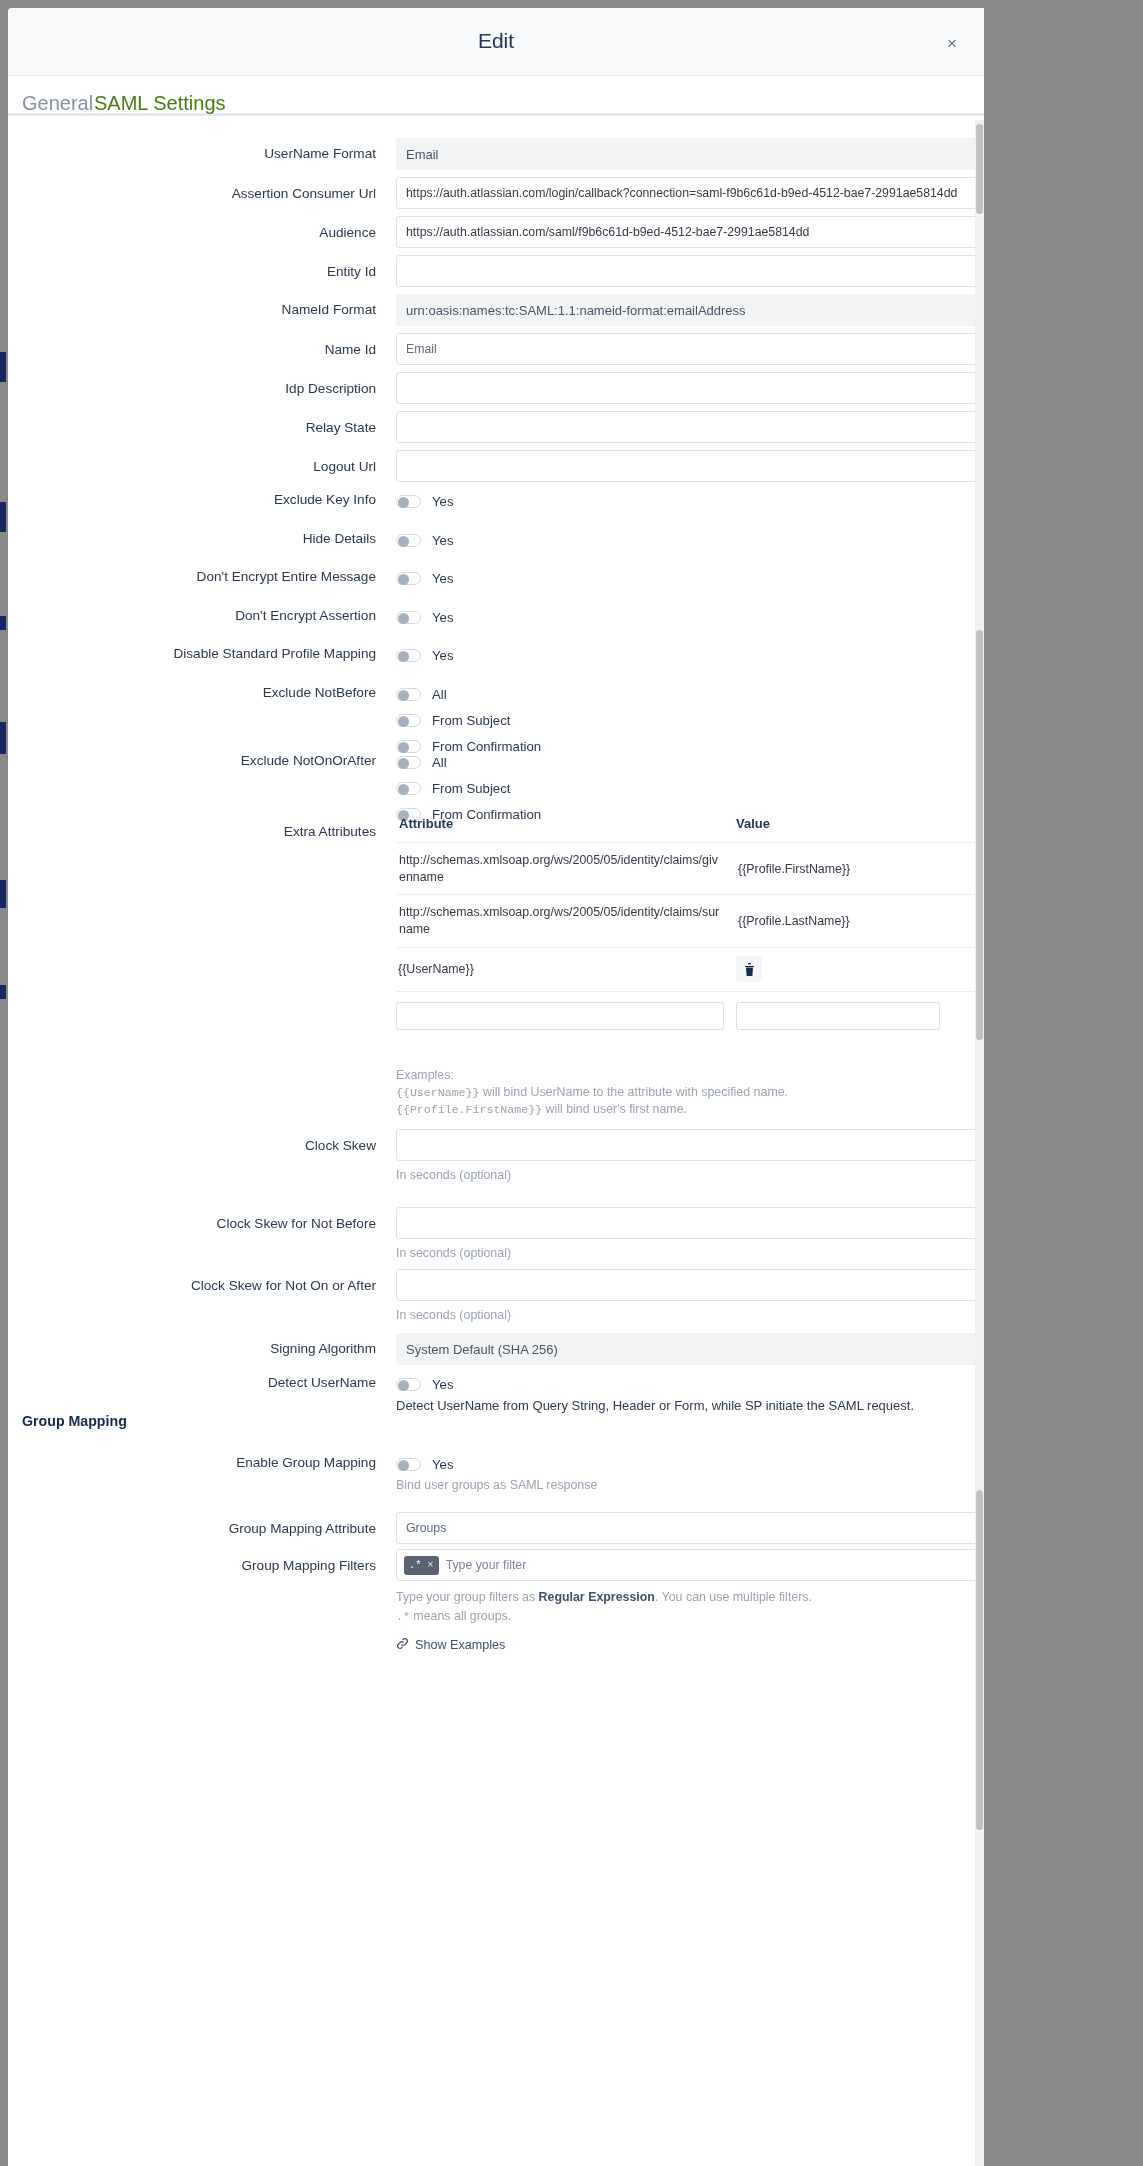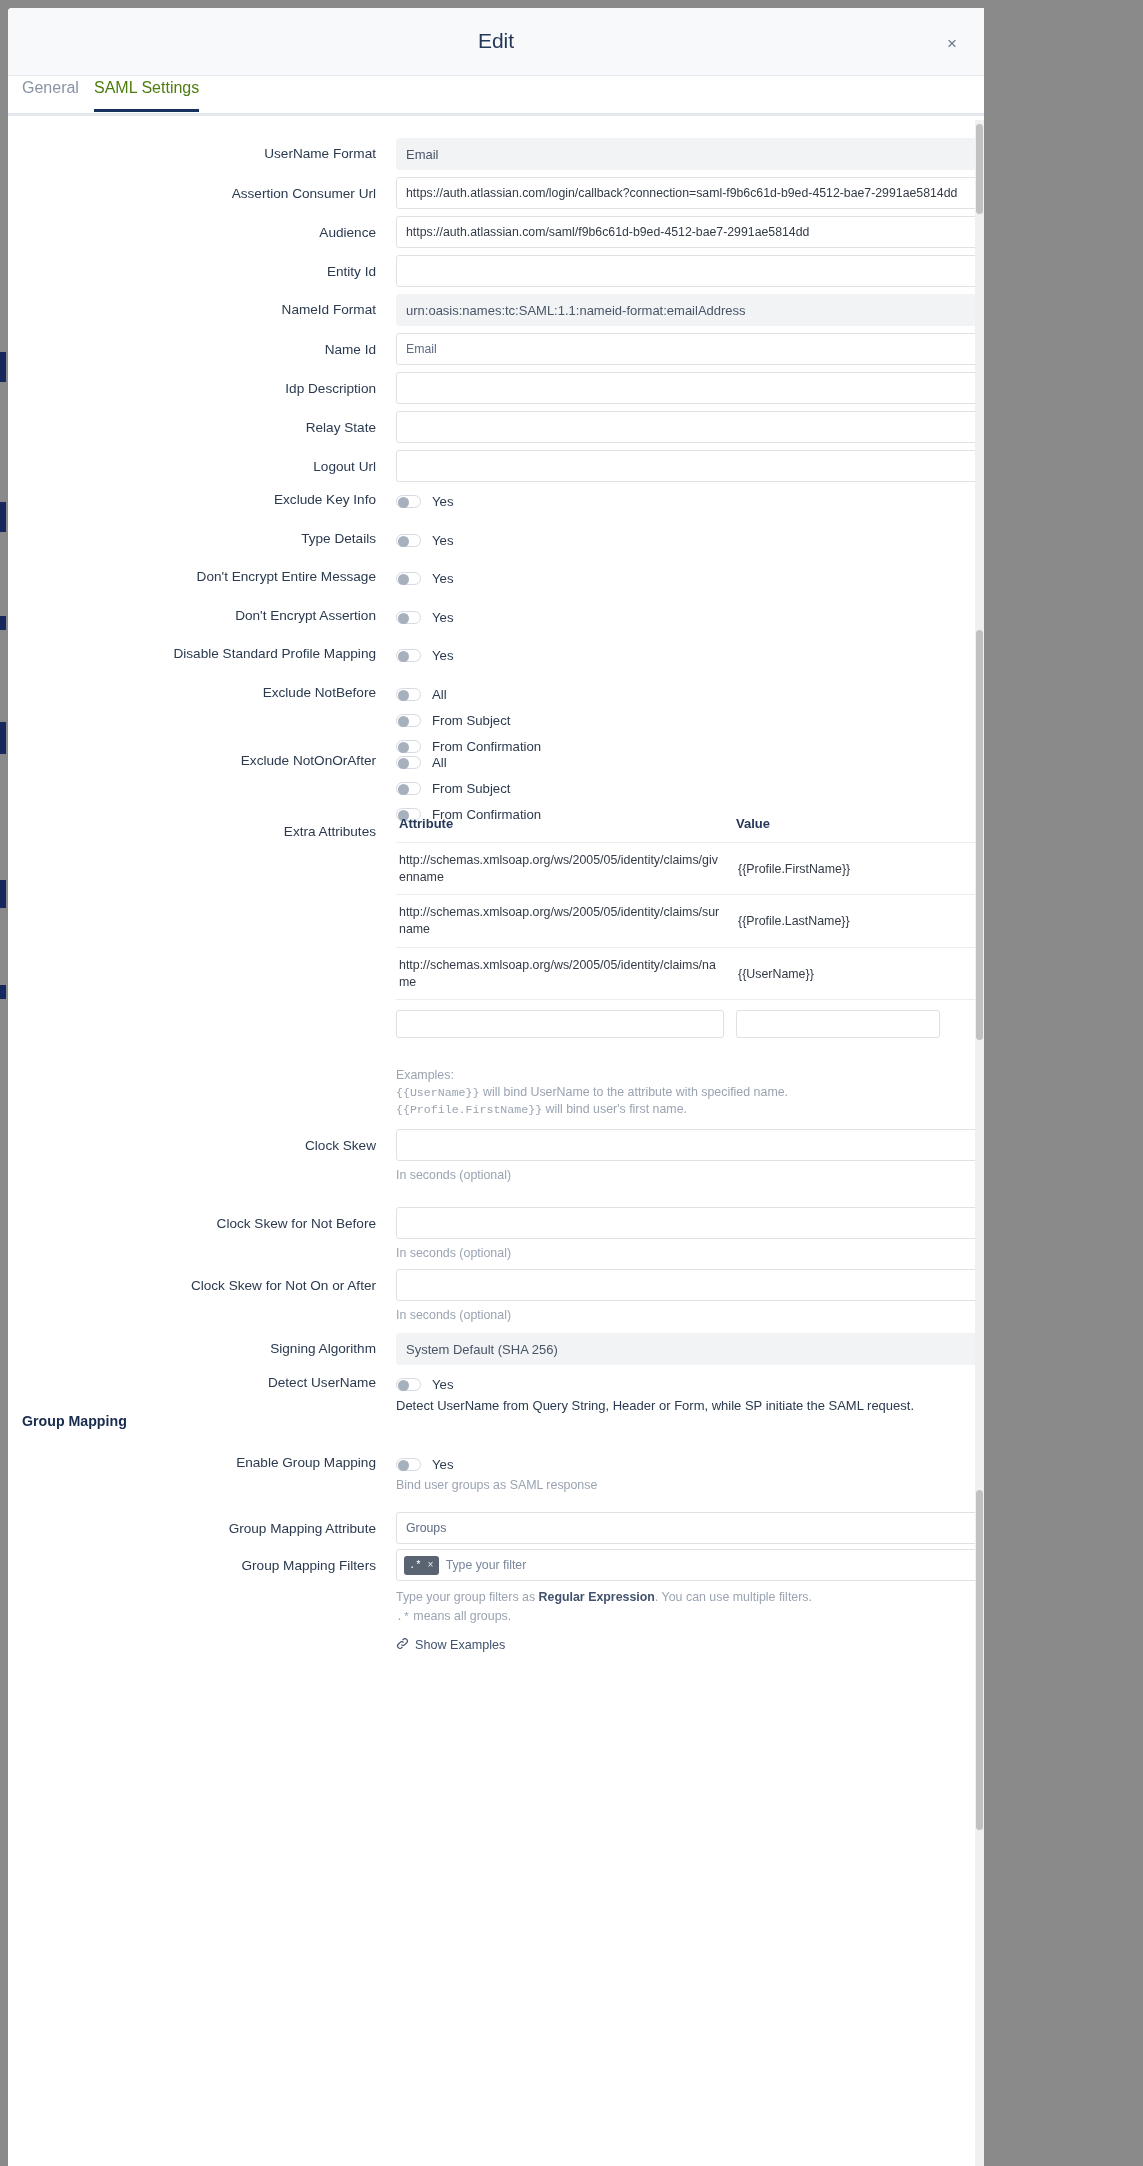--- a/index.html
+++ b/index.html
@@ -53,22 +53,22 @@
   }
 
   .tabs {
     position: relative;
     height: 40px;
     background: #fff;
     border-bottom: 3px solid #e4e9f0;
   }
   .tab {
     position: absolute;
-    top: 3px;
-    font-size: 16px;
+    top: 16px;
+    font-size: 20px;
     color: #8993a4;
     cursor: pointer;
     padding-bottom: 12px;
   }
   .tab.active {
     color: #4d7c0f;
     font-weight: 400;
   }
   .tab-underline {
     position: absolute;
@@ -364,21 +364,21 @@
         <div class="toggle-line">
           <div class="toggle">
               <span class="knob"></span>
             </div>
           <span class="toggle-text">Yes</span>
         </div>
       </div>
     </div>
 
     <div class="row" style="top:414px">
-      <div class="lbl" style="top:1px">Type Details</div>
+      <div class="lbl" style="top:1px">Hide Details</div>
       <div class="ctrl">
         <div class="toggle-line">
           <div class="toggle">
               <span class="knob"></span>
             </div>
           <span class="toggle-text">Yes</span>
         </div>
       </div>
     </div>
 
@@ -494,21 +494,20 @@
         <div class="c3">
           <button class="icon-btn">
             <svg width="11" height="13" viewBox="0 0 11 13">
                 <path fill="currentColor" d="M1 3h9v1H1zM4 0h3v1.3H4zM2 4.4h7l-.6 8.2a.5.5 0 0 1-.5.4H3.1a.5.5 0 0 1-.5-.4z"></path>
               </svg>
           </button>
         </div>
       </div>
 
       <div class="attr-row">
-        <div class="c1">http://schemas.xmlsoap.org/ws/2005/05/identity/claims/name</div>
         <div class="c2">{{UserName}}</div>
         <div class="c3">
           <button class="icon-btn">
             <svg width="11" height="13" viewBox="0 0 11 13">
                 <path fill="currentColor" d="M1 3h9v1H1zM4 0h3v1.3H4zM2 4.4h7l-.6 8.2a.5.5 0 0 1-.5.4H3.1a.5.5 0 0 1-.5-.4z"></path>
               </svg>
           </button>
         </div>
       </div>
 

